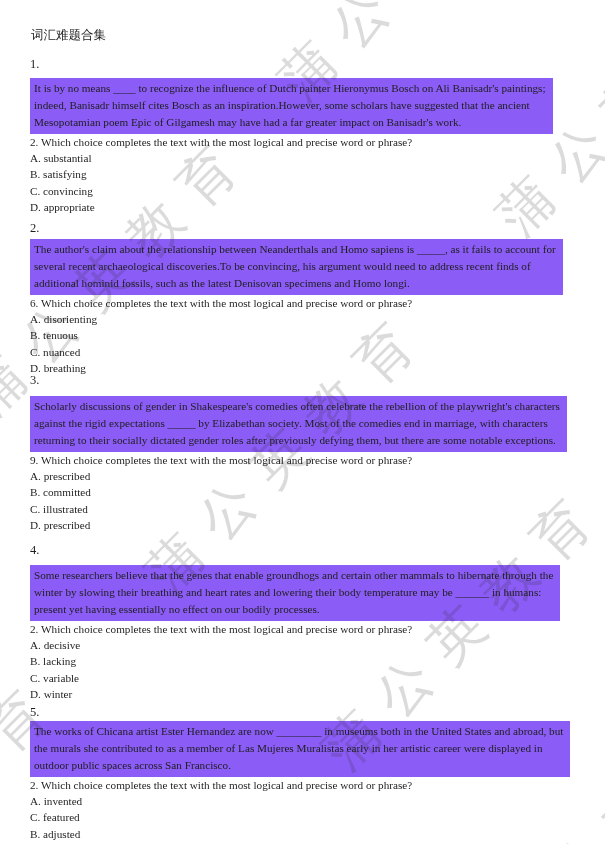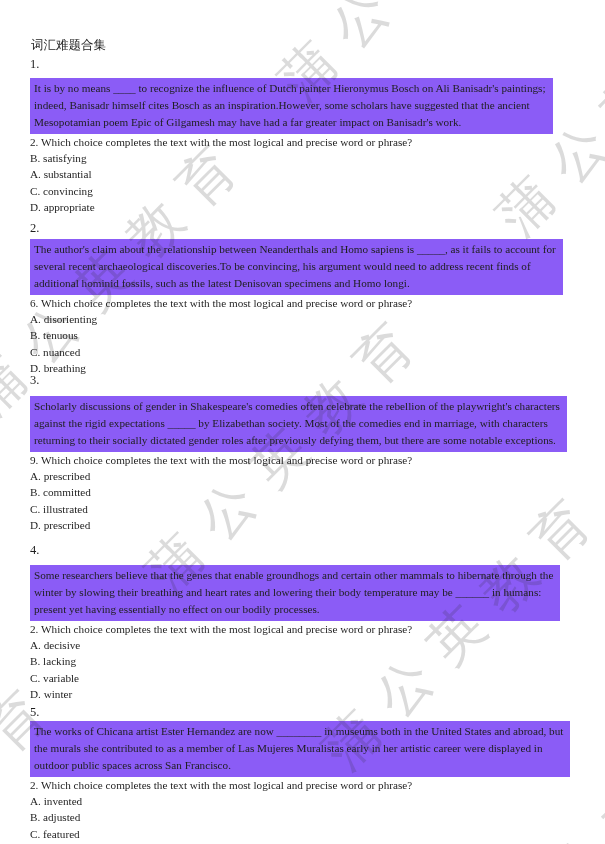--- a/index.html
+++ b/index.html
@@ -2,21 +2,21 @@
 <html><head>
 <meta charset="utf-8">
 <style>
   html,body{margin:0;padding:0;}
   body{
     width:605px;height:844px;position:relative;overflow:hidden;
     background:#ffffff;color:#1e1e1e;
     font-family:"Liberation Serif","DejaVu Serif",serif;
   }
   .content{position:absolute;inset:0;z-index:1;}
-  .title{position:absolute;left:31px;top:37px;font-size:12.5px;line-height:16px;}
+  .title{position:absolute;left:31px;top:27px;font-size:12.5px;line-height:16px;}
   .question{position:absolute;left:0;width:605px;}
   .qnum{margin:0 0 0 30px;font-size:12.5px;line-height:17px;}
   .passage{
     display:inline-block;margin-left:30px;background:#8b5cf6;
     padding:2px 7px 3px 4px;font-size:11.2px;line-height:17px;
   }
   .it{}
   .prompt{margin:0 0 0 30px;font-size:11.2px;line-height:16.2px;}
   .option{margin:0 0 0 30px;font-size:11.2px;line-height:16.2px;}
   .wm-layer{position:absolute;inset:0;z-index:5;overflow:hidden;pointer-events:none;}
@@ -31,22 +31,22 @@
 <body>
 
 <div class="content">
 
   <div class="title">词汇难题合集</div>
 
   <section class="question" style="top:56px">
     <div class="qnum">1.</div>
     <div class="passage" style="margin-top:5px"><span>It is by no means ____ to recognize the influence of Dutch painter Hieronymus Bosch on Ali Banisadr's paintings;</span><br><span>indeed, Banisadr himself cites Bosch as an inspiration.However, some scholars have suggested that the ancient</span><br><span>Mesopotamian poem </span><span class="it">Epic of Gilgamesh</span><span> may have had a far greater impact on Banisadr's work.</span></div>
     <div class="prompt">2. Which choice completes the text with the most logical and precise word or phrase?</div>
+    <div class="option">A. substantial</div>
     <div class="option">B. satisfying</div>
-    <div class="option">A. substantial</div>
     <div class="option">C. convincing</div>
     <div class="option">D. appropriate</div>
   </section>
 
   <section class="question" style="top:220px">
     <div class="qnum">2.</div>
     <div class="passage" style="margin-top:2px"><span>The author's claim about the relationship between Neanderthals and </span><span class="it">Homo sapiens</span><span> is _____, as it fails to account for</span><br><span>several recent archaeological discoveries.To be convincing, his argument would need to address recent finds of</span><br><span>additional hominid fossils, such as the latest Denisovan specimens and </span><span class="it">Homo longi</span><span>.</span></div>
     <div class="prompt">6. Which choice completes the text with the most logical and precise word or phrase?</div>
     <div class="option">A. disorienting</div>
     <div class="option">B. tenuous</div>
@@ -72,22 +72,22 @@
     <div class="option">B. lacking</div>
     <div class="option">C. variable</div>
     <div class="option">D. winter</div>
   </section>
 
   <section class="question" style="top:704px">
     <div class="qnum">5.</div>
     <div class="passage" style="margin-top:0px"><span>The works of Chicana artist Ester Hernandez are now ________ in museums both in the United States and abroad, but</span><br><span>the murals she contributed to as a member of Las Mujeres Muralistas early in her artistic career were displayed in</span><br><span>outdoor public spaces across San Francisco.</span></div>
     <div class="prompt">2. Which choice completes the text with the most logical and precise word or phrase?</div>
     <div class="option">A. invented</div>
+    <div class="option">C. featured</div>
     <div class="option">B. adjusted</div>
-    <div class="option">C. featured</div>
     <div class="option">D. recommended</div>
   </section>
 
 </div>
 
 <div class="wm-layer">
   <span class="wm" style="left:420px;top:-40px">蒲公英教育</span>
   <span class="wm" style="left:638px;top:95px">蒲公英教育</span>
   <span class="wm" style="left:110px;top:275px">蒲公英教育</span>
   <span class="wm" style="left:287px;top:452px">蒲公英教育</span>

